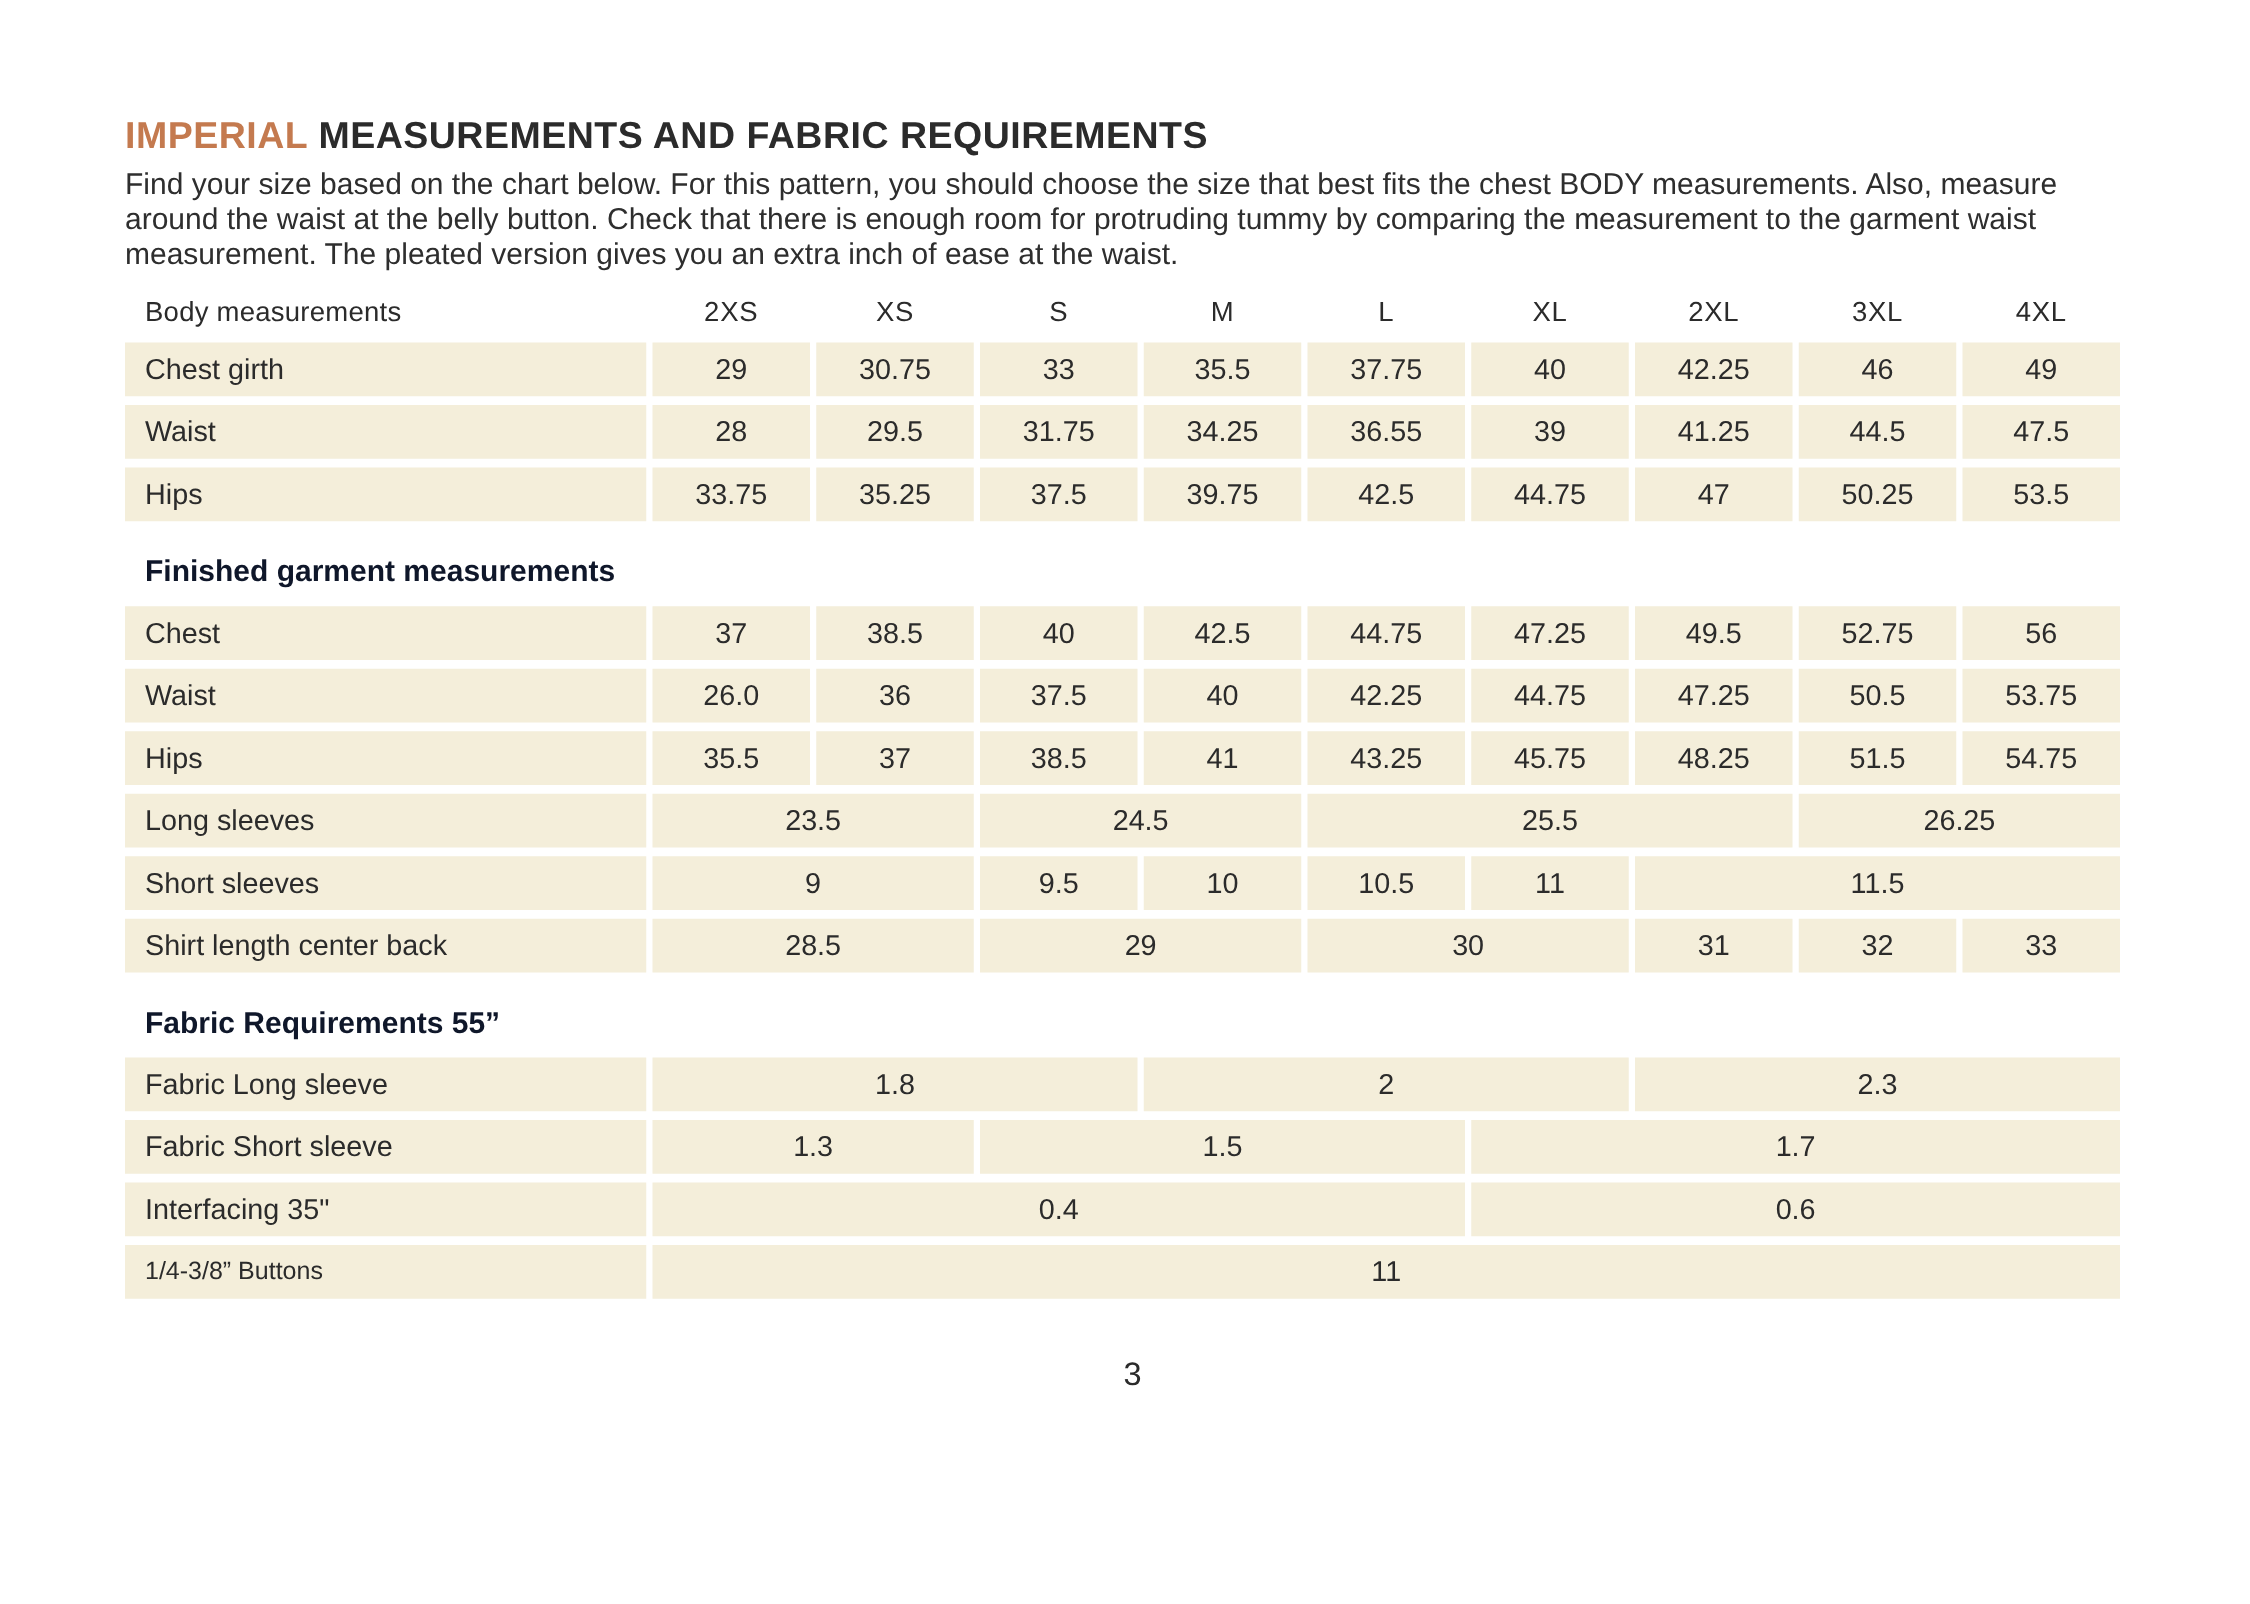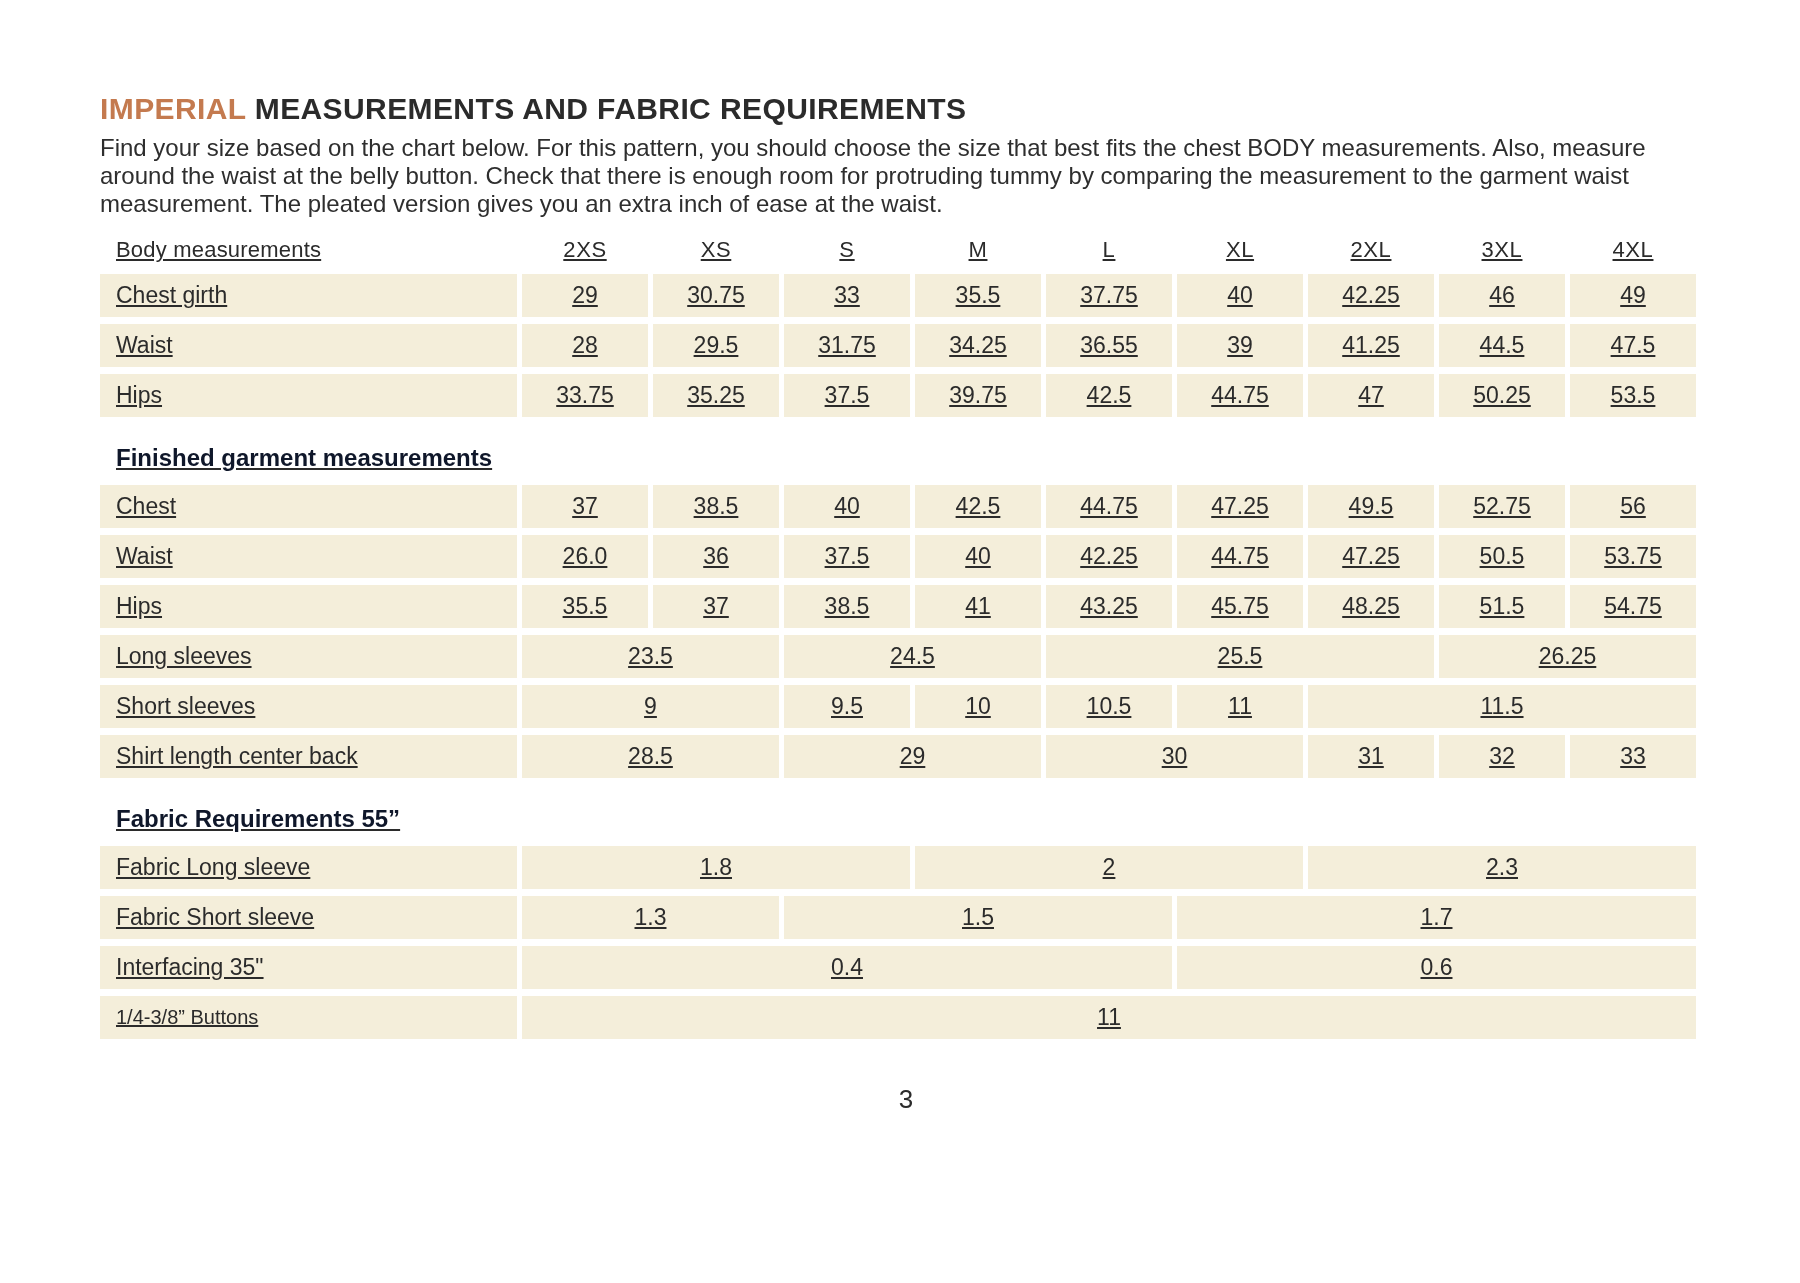--- a/index.html
+++ b/index.html
@@ -6,21 +6,21 @@
   .page {
     position:relative; width:1800px; height:1283px; background:#ffffff;
     font-family:"Liberation Sans", sans-serif; color:#2b2b2b; overflow:hidden;
   }
   .content { position:absolute; left:100px; top:92px; width:1612px; }
   .title { margin:0 0 4px 0; font-size:30px; font-weight:700; letter-spacing:0.4px; color:#2b2b2b; }
   .title .accent { color:#c47a4f; }
   .intro { margin:8px 0 0 0; width:1620px; font-size:24px; line-height:28px; font-weight:400; color:#2e2e2e; }
   table.size-table {
     border-collapse:separate; border-spacing:5px 7px; table-layout:fixed;
-    width:1606px; margin:8px 0 0 -5px;text-decoration:underline;
+    width:1606px; margin:8px 0 0 -5px;
   }
   th { font-weight:400; font-size:22px; letter-spacing:0.6px; height:34px; vertical-align:middle; text-align:center; padding:0; color:#2b2b2b; }
   th.corner { text-align:left; padding-left:16px; letter-spacing:0.2px; }
   td.rowlabel { background:#f4eeda; font-size:23px; text-align:left; padding:0 0 0 16px; height:43px; vertical-align:middle; }
   td.val { background:#f4eeda; font-size:23px; text-align:center; height:43px; vertical-align:middle; padding:0; }
   td.section-title { background:transparent; font-weight:700; font-size:24px; padding:20px 0 6px 16px; color:#0f172a; }
   tbody tr:last-child td.rowlabel { font-size:20px; }
   .pagenum { text-align:center; font-size:26px; margin-top:38px; color:#2b2b2b; }
 </style>
 </head>

